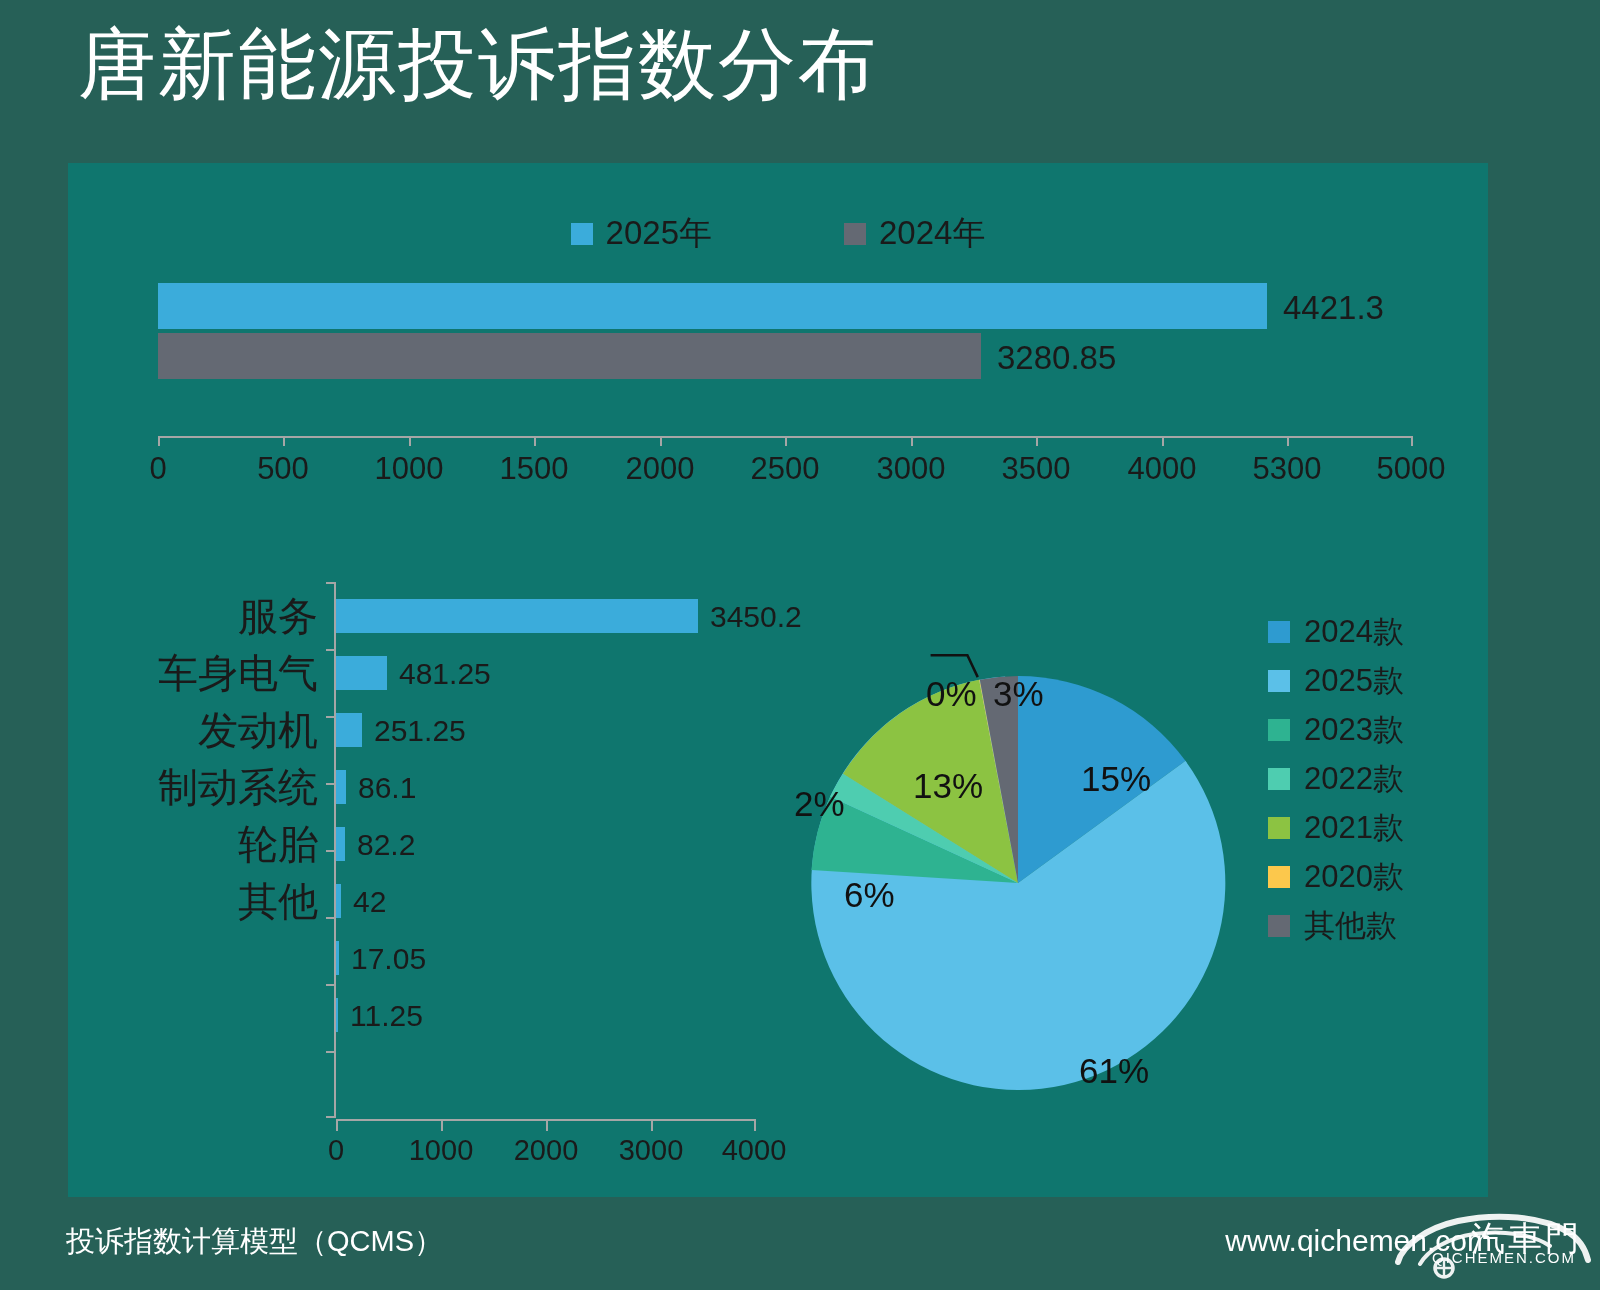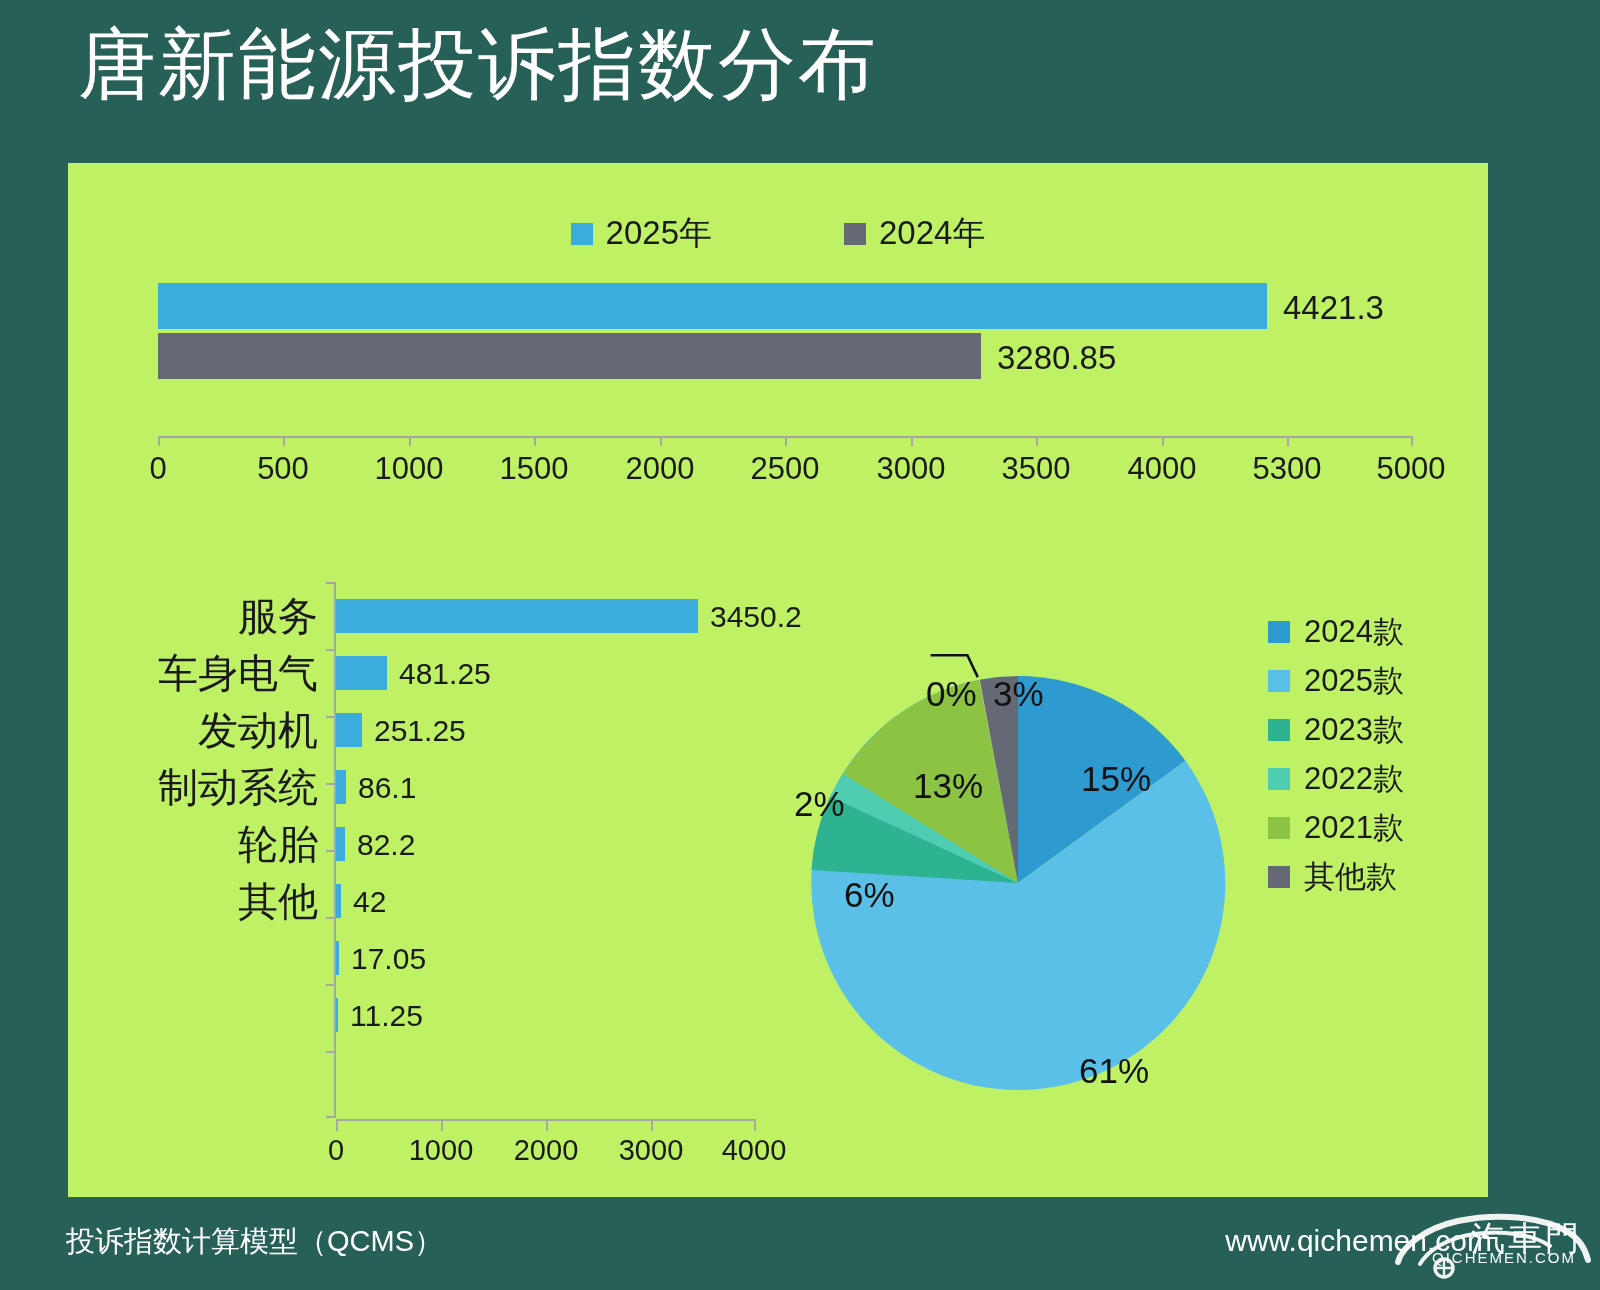--- a/index.html
+++ b/index.html
@@ -22,21 +22,21 @@
     color: #ffffff;
     letter-spacing: 2px;
     white-space: nowrap;
   }
 
   
   #card {
     position: absolute;
     left: 68px; top: 163px;
     width: 1420px; height: 1034px;
-    background: #bef264;
+    background: #0f766e;
   }
 
   
   #top-chart { position: absolute; left: 0; top: 0; width: 1420px; height: 340px; }
   #top-legend {
     position: absolute; left: 0; top: 48px; width: 1420px;
     display: flex; justify-content: center; gap: 132px;
     align-items: center;
   }
   .legend-entry { display: flex; align-items: center; gap: 13px; }
@@ -324,20 +324,24 @@
       </div>
       <div class="pie-legend-entry">
         <span class="pie-legend-swatch" style="background:#4ECDB0"></span>
         <span class="pie-legend-label">2022款</span>
       </div>
       <div class="pie-legend-entry">
         <span class="pie-legend-swatch" style="background:#8CC342"></span>
         <span class="pie-legend-label">2021款</span>
       </div>
       <div class="pie-legend-entry">
+        <span class="pie-legend-swatch" style="background:#FCC84C"></span>
+        <span class="pie-legend-label">2020款</span>
+      </div>
+      <div class="pie-legend-entry">
         <span class="pie-legend-swatch" style="background:#646973"></span>
         <span class="pie-legend-label">其他款</span>
       </div>
     </div>
   </div>
 
 </div>
 
 <div id="footer-left">投诉指数计算模型（QCMS）</div>
 <div id="footer-right">www.qichemen.com</div>

